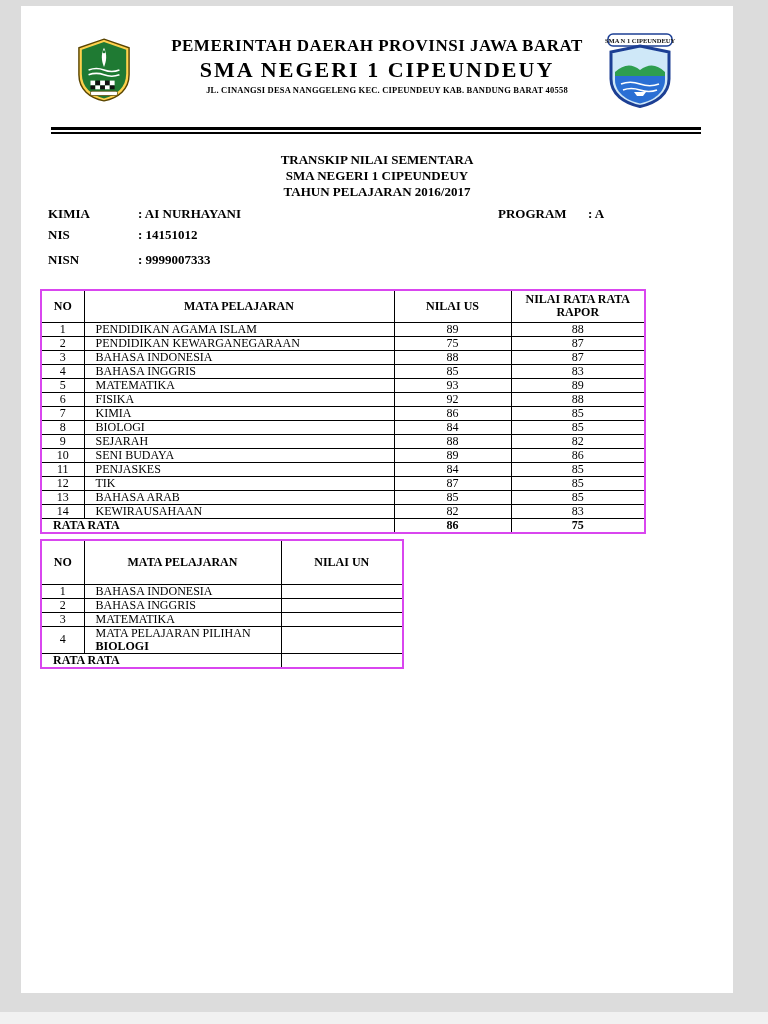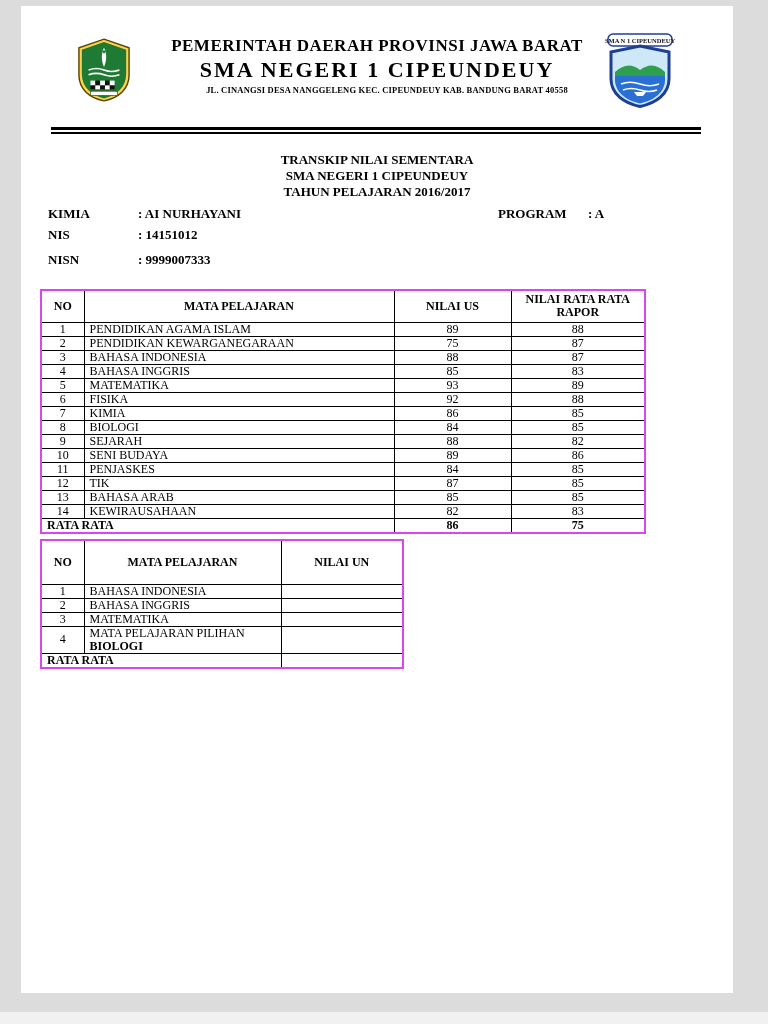--- a/index.html
+++ b/index.html
@@ -51,21 +51,21 @@
   .t1 { left:19px; top:283px; width:604px; }
   .t2 { left:19px; top:533px; width:362px; }
   table { border-collapse:collapse; width:100%; table-layout:fixed; }
   table { border:2px solid #d946ef; }
   th, td { border:1px solid #000; font-size:12px; overflow:hidden; white-space:nowrap; }
   th { font-weight:bold; text-align:center; line-height:13px; white-space:normal; }
   .t1 th { height:32px; padding:0 6px; }
   .t2 th { height:44px; padding:0 6px; }
   tbody td, tfoot td { height:14px; line-height:13px; padding:0 3px; }
   td.c { text-align:center; }
-  td.l { text-align:left; padding-left:5px; }
+  td.l { text-align:left; padding-left:11px; }
   .b { font-weight:bold; }
   .mapel2 { font-weight:bold; }
 
   svg text { font-family:"Liberation Serif", serif; }
 </style>
 </head>
 <body>
 
 <div class="page">
 

